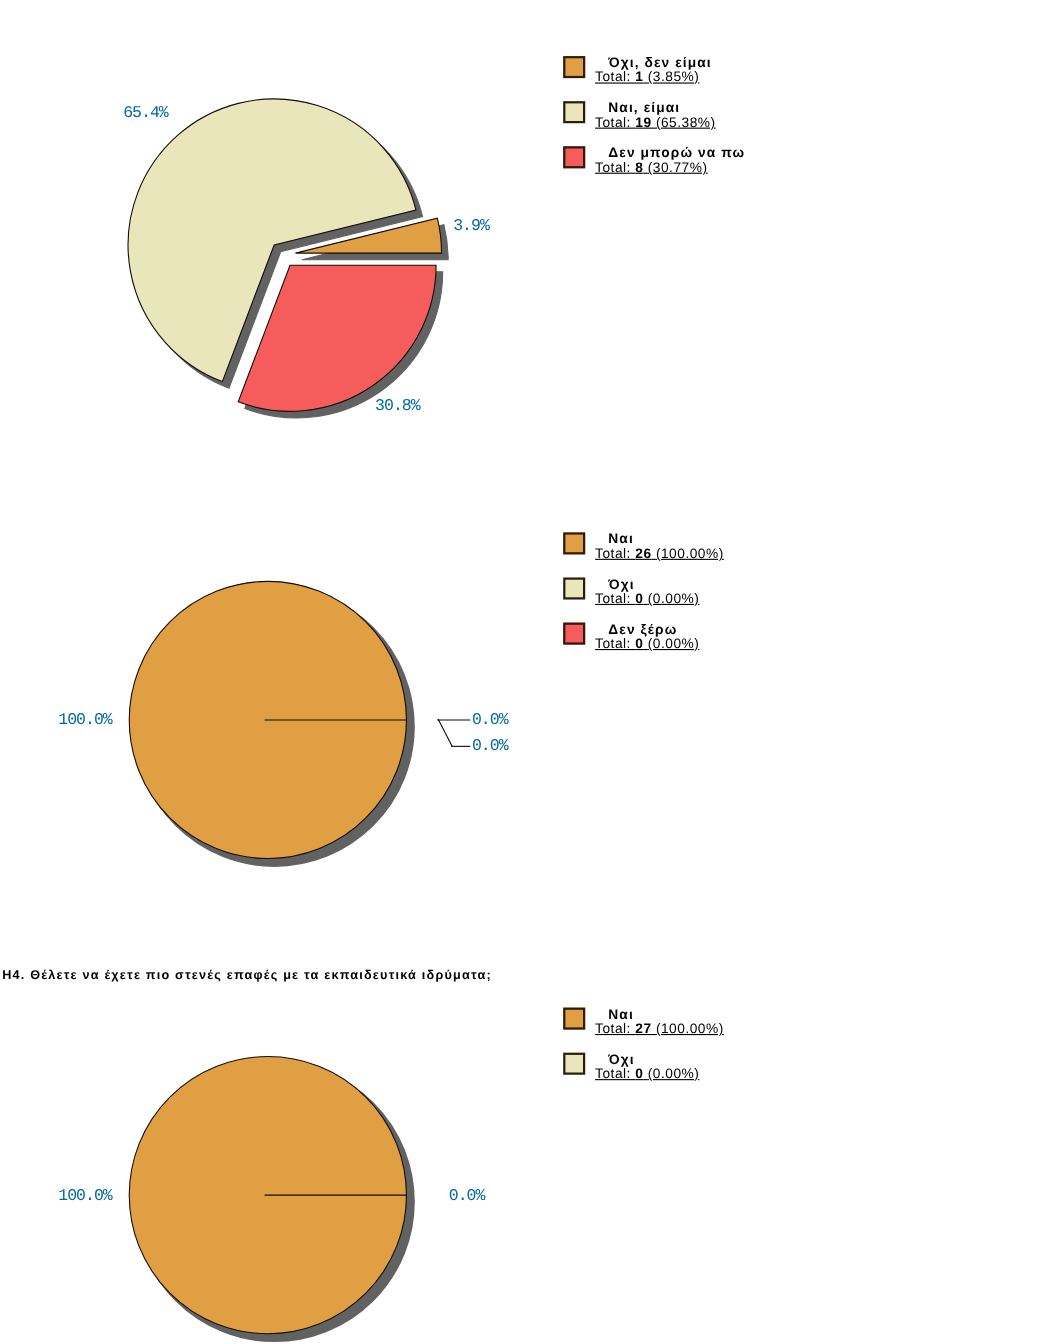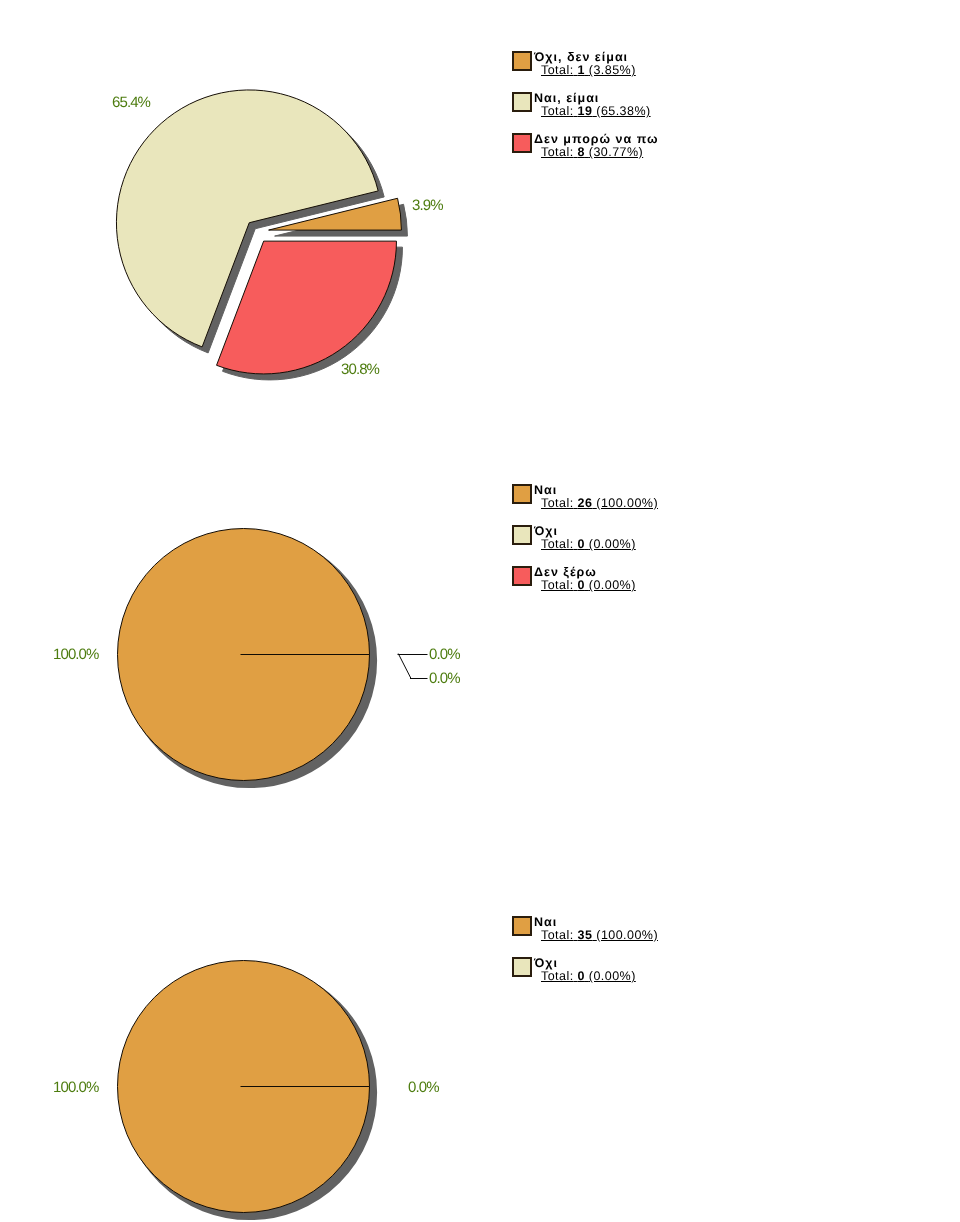--- a/index.html
+++ b/index.html
@@ -7,27 +7,27 @@
   body{width:960px;height:1222px;overflow:hidden;
        font-family:"Liberation Sans",sans-serif;color:#000;
        -webkit-font-smoothing:antialiased;text-rendering:geometricPrecision;}
   .page{position:relative;width:960px;height:1222px;background:#fff;}
   .qtitle{position:absolute;font-weight:bold;font-size:11.5px;line-height:14.3px;
           color:#000000;letter-spacing:1.1px;word-break:break-all;}
   .chartsvg{position:absolute;left:0;top:0;}
   .legend{position:absolute;}
   .lgrow{position:absolute;left:0;}
   .sw{position:absolute;left:0;top:0;width:16px;height:16px;border:2px solid #2a1d0d;box-sizing:content-box;}
-  .lglabel{position:absolute;left:22px;top:-1px;font-size:12.5px;font-weight:bold;
+  .lglabel{position:absolute;left:41px;top:-1px;font-size:12.5px;font-weight:bold;
            color:#000000;white-space:nowrap;letter-spacing:1.0px;}
   .lgtotal{position:absolute;left:29px;top:12px;font-size:12.5px;color:#000000;
            white-space:nowrap;letter-spacing:0.45px;text-decoration:underline;}
   .lgtotal .n{font-weight:bold;}
-  .pct{position:absolute;font-family:Liberation Sans, sans-serif;font-size:15px;
-       color:#4d7c0f;white-space:nowrap;letter-spacing:-0.9px;font-weight:normal;}
+  .pct{position:absolute;font-family:Liberation Mono, monospace;font-size:15px;
+       color:#0369a1;white-space:nowrap;letter-spacing:-0.9px;font-weight:normal;}
   svg{display:block;overflow:visible;}
 </style>
 </head>
 <body>
 
 <div class="page">
 <svg class="chartsvg" width="960" height="430" viewBox="0 0 960 430" style="top:0;">
 <g>
 <path d="M255.24,228.74L208.14,352.91A132.8,132.8 0 1 1 384.17,196.93Z" fill="#626262" stroke="#626262" stroke-width="1.0"></path>
 <path d="M274.61,236.09L403.55,204.28A132.8,132.8 0 0 1 407.41,236.09Z" fill="#626262" stroke="#626262" stroke-width="1.0"></path>
@@ -85,27 +85,28 @@
     <span class="sw" style="background:#e9e6bc;"></span>
     <span class="lglabel">Όχι</span>
     <span class="lgtotal"><span>Total:</span> <span class="n">0</span> <span>(0.00%)</span></span>
   </div>
   <div class="lgrow" style="top:82px;">
     <span class="sw" style="background:#f75c5c;"></span>
     <span class="lglabel">Δεν ξέρω</span>
     <span class="lgtotal"><span>Total:</span> <span class="n">0</span> <span>(0.00%)</span></span>
   </div>
 </div>
+<div class="qtitle" style="left:2px;top:880px;width:956px;">H4. Θέλετε να έχετε πιο στενές επαφές με τα εκπαιδευτικά ιδρύματα;</div>
 <div class="pct" style="left:53px;top:1079px;">100.0%</div>
 <div class="pct" style="left:408px;top:1079px;">0.0%</div>
 <div class="legend" style="left:512px;top:916px;">
   <div class="lgrow" style="top:0px;">
     <span class="sw" style="background:#e09f43;"></span>
     <span class="lglabel">Ναι</span>
-    <span class="lgtotal"><span>Total:</span> <span class="n">35</span> <span>(100.00%)</span></span>
+    <span class="lgtotal"><span>Total:</span> <span class="n">27</span> <span>(100.00%)</span></span>
   </div>
   <div class="lgrow" style="top:41px;">
     <span class="sw" style="background:#e9e6bc;"></span>
     <span class="lglabel">Όχι</span>
     <span class="lgtotal"><span>Total:</span> <span class="n">0</span> <span>(0.00%)</span></span>
   </div>
 </div>
 </div>
 
 </body></html>

